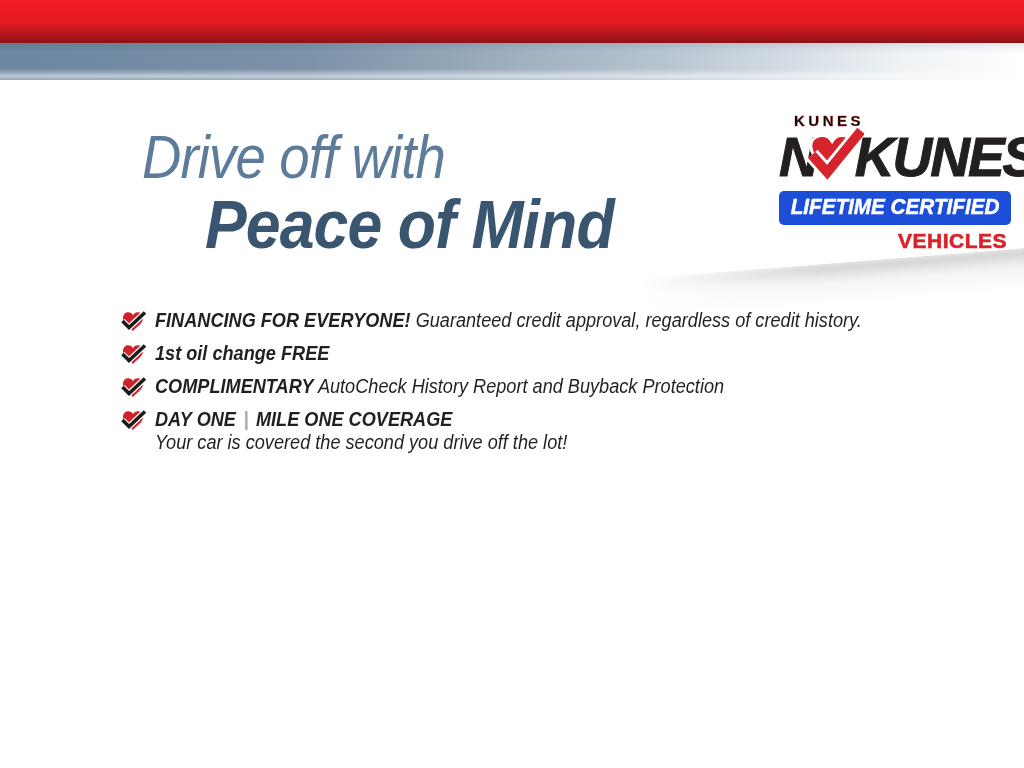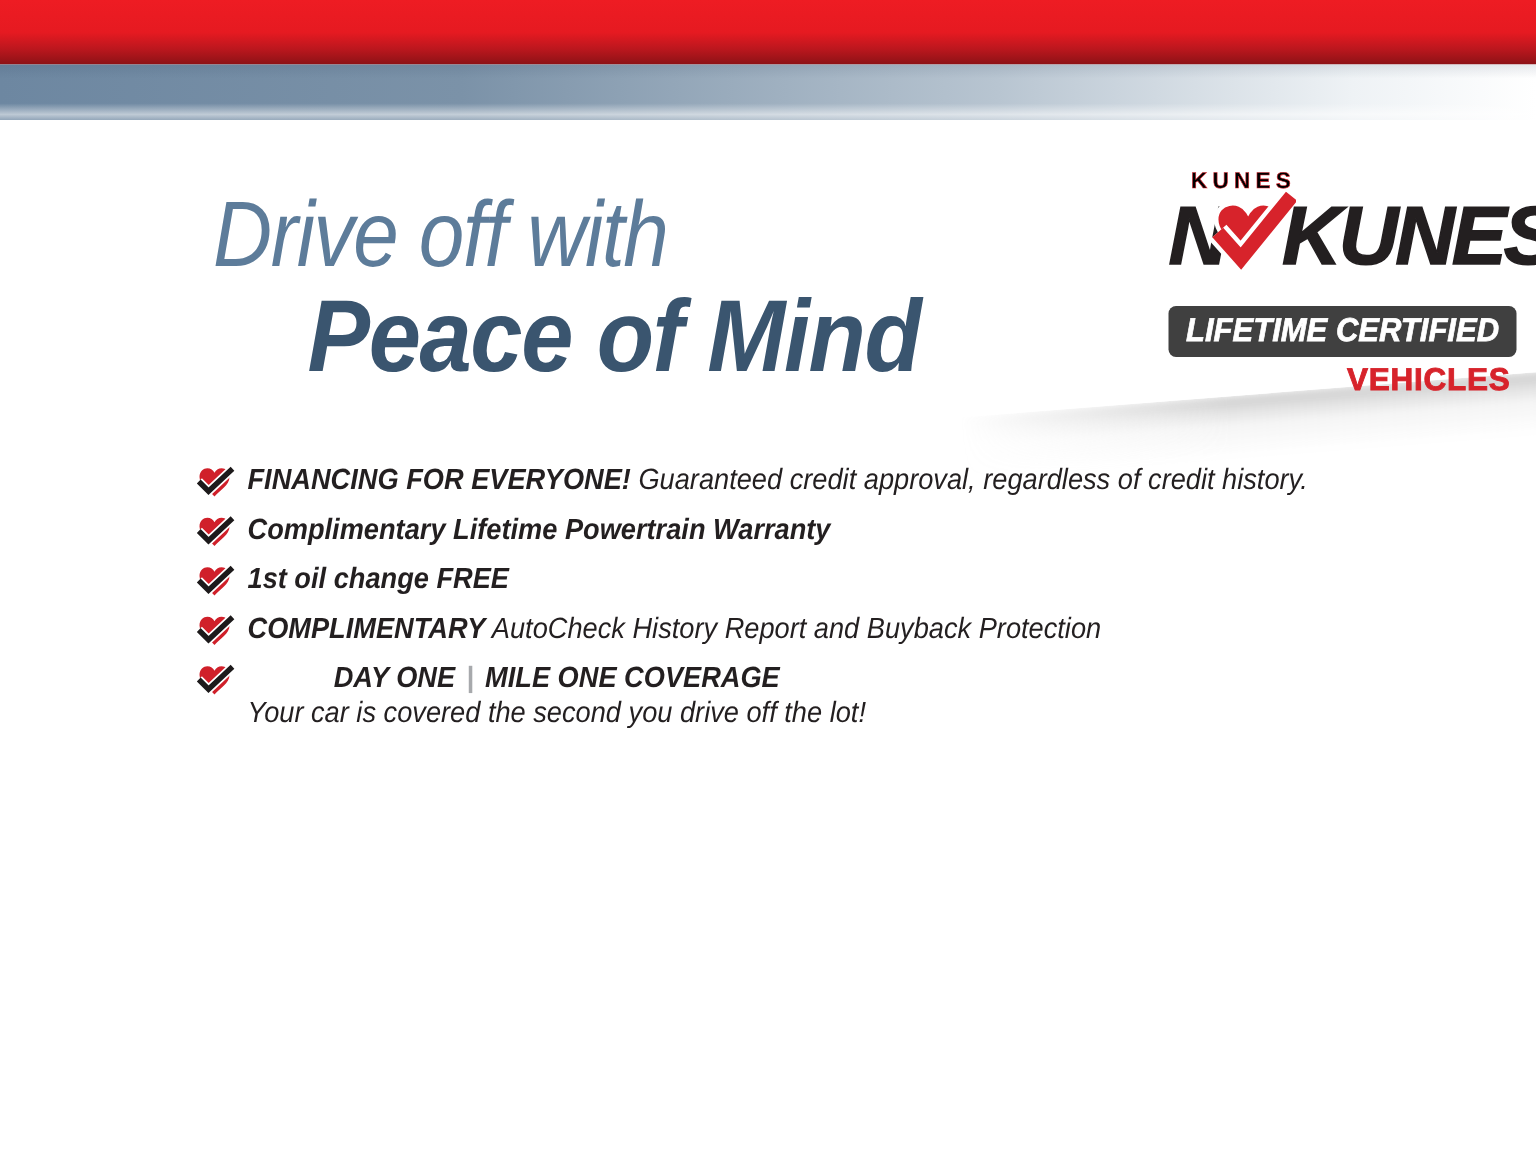--- a/index.html
+++ b/index.html
@@ -59,36 +59,36 @@
     color:#000000; margin-left:15px; -webkit-text-stroke:.4px #d7232b;
   }
   .logo-word {
     display:flex; align-items:center; margin-top:1px;
     font-style:italic; font-weight:700; font-size:55px; line-height:1;
     color:#231f20; letter-spacing:-2px; -webkit-text-stroke:1px #231f20;
     white-space:nowrap;
   }
   .logo-word .mark { width:58px; height:56px; margin:-10px -9px -2px -11px; flex:0 0 auto; }
   .logo-banner {
-    margin-top:19px; background:#404040; border-radius:5px;
+    margin-top:6px; background:#1d4ed8; border-radius:5px;
     color:#ffffff; text-align:center; padding:3px 2px 5px;
   }
   .logo-banner span {
     display:inline-block; font-style:italic; font-weight:700; font-size:22px;
     -webkit-text-stroke:.5px #ffffff; transform:scaleX(.94); transform-origin:50% 50%;
     white-space:nowrap;
   }
   .logo-vehicles {
     margin-top:4px; text-align:right; padding-right:4px;
     font-weight:700; font-size:21px; letter-spacing:.5px;
     color:#d7232b; -webkit-text-stroke:.6px #d7232b;
   }
 
   
-  .benefits { position:absolute; left:130px; top:309px; width:860px; list-style:none;text-align:center; }
+  .benefits { position:absolute; left:120px; top:309px; width:860px; list-style:none; }
   .benefits li { display:flex; align-items:flex-start; margin-bottom:9px; }
   .bullet-icon { width:27px; height:23px; flex:0 0 auto; margin-top:1px; }
   .b-text {
     margin-left:8px;
     font-style:italic; font-size:19.5px; line-height:23px; color:#231f20;
     transform:scaleX(.93); transform-origin:0 0; white-space:nowrap;
   }
   .b-lead { font-weight:700; }
   .b-sep { font-weight:700; color:#a7a9ac; margin:0 8px; }
   .b-sub { display:block; font-weight:400; }
@@ -146,28 +146,20 @@
         <polyline points="2.5,11 9,17.5 25,2.5" fill="none" stroke="#1d1a1b" stroke-width="3.6"></polyline>
       </svg>
       <p class="b-text"><span class="b-lead">FINANCING FOR EVERYONE!</span><span> Guaranteed credit approval, regardless of credit history.</span></p>
     </li>
     <li>
       <svg class="bullet-icon" viewBox="0 0 27 23" aria-hidden="true">
         <path d="M13 21 C9.5 17 3 13.5 3 8 C3 4.2 5.7 2.2 8.2 2.2 C10.4 2.2 12.2 3.5 13 5.2 C13.8 3.5 15.6 2.2 17.8 2.2 C20.3 2.2 23 4.2 23 8 C23 13.5 16.5 17 13 21 Z" fill="#d0202a"></path>
         <polyline points="2.5,11 9,17.5 25,2.5" fill="none" stroke="#ffffff" stroke-width="6"></polyline>
         <polyline points="2.5,11 9,17.5 25,2.5" fill="none" stroke="#1d1a1b" stroke-width="3.6"></polyline>
       </svg>
-      <p class="b-text"><span class="b-lead">Complimentary Lifetime Powertrain Warranty</span><span></span></p>
-    </li>
-    <li>
-      <svg class="bullet-icon" viewBox="0 0 27 23" aria-hidden="true">
-        <path d="M13 21 C9.5 17 3 13.5 3 8 C3 4.2 5.7 2.2 8.2 2.2 C10.4 2.2 12.2 3.5 13 5.2 C13.8 3.5 15.6 2.2 17.8 2.2 C20.3 2.2 23 4.2 23 8 C23 13.5 16.5 17 13 21 Z" fill="#d0202a"></path>
-        <polyline points="2.5,11 9,17.5 25,2.5" fill="none" stroke="#ffffff" stroke-width="6"></polyline>
-        <polyline points="2.5,11 9,17.5 25,2.5" fill="none" stroke="#1d1a1b" stroke-width="3.6"></polyline>
-      </svg>
       <p class="b-text"><span class="b-lead">1st oil change FREE</span><span></span></p>
     </li>
     <li>
       <svg class="bullet-icon" viewBox="0 0 27 23" aria-hidden="true">
         <path d="M13 21 C9.5 17 3 13.5 3 8 C3 4.2 5.7 2.2 8.2 2.2 C10.4 2.2 12.2 3.5 13 5.2 C13.8 3.5 15.6 2.2 17.8 2.2 C20.3 2.2 23 4.2 23 8 C23 13.5 16.5 17 13 21 Z" fill="#d0202a"></path>
         <polyline points="2.5,11 9,17.5 25,2.5" fill="none" stroke="#ffffff" stroke-width="6"></polyline>
         <polyline points="2.5,11 9,17.5 25,2.5" fill="none" stroke="#1d1a1b" stroke-width="3.6"></polyline>
       </svg>
       <p class="b-text"><span class="b-lead">COMPLIMENTARY</span><span> AutoCheck History Report and Buyback Protection</span></p>
     </li>

